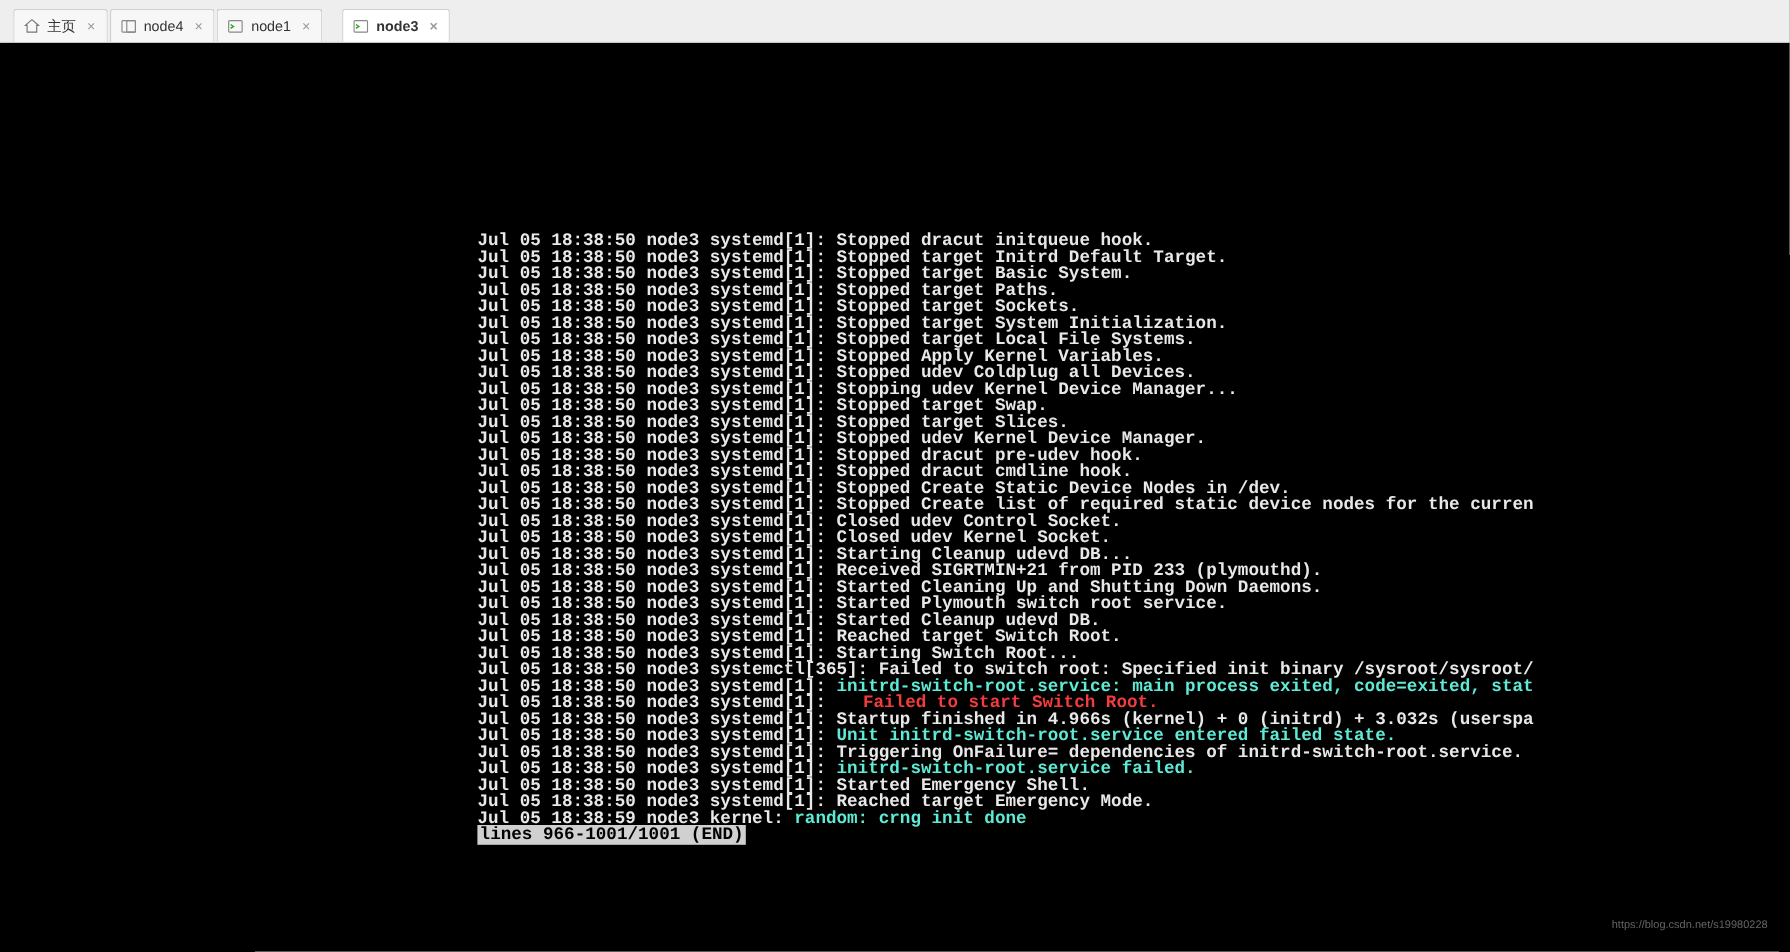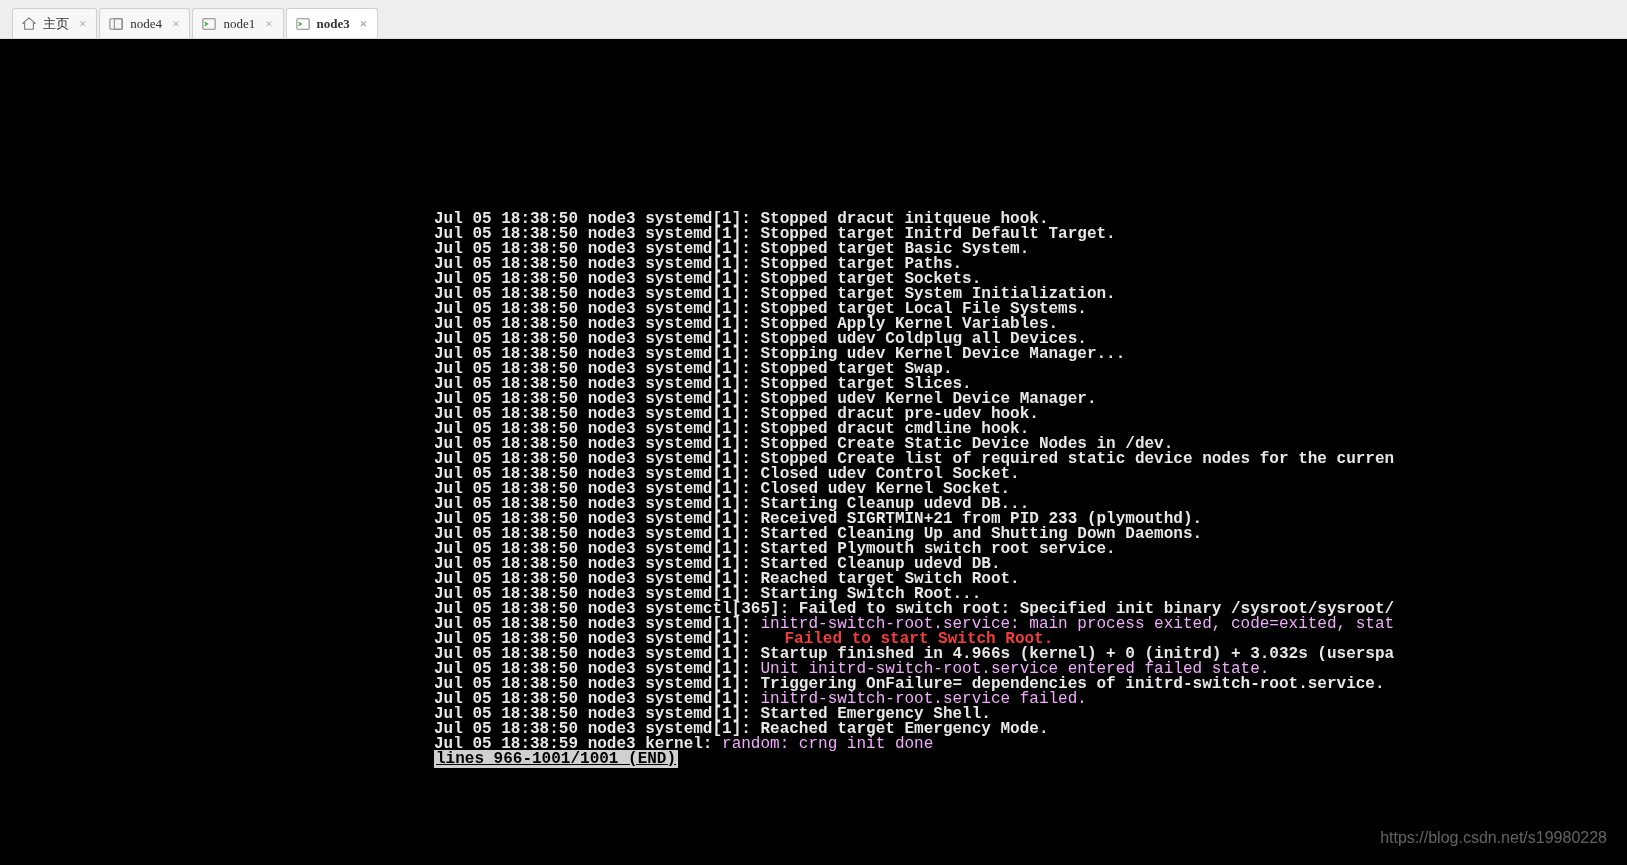--- a/index.html
+++ b/index.html
@@ -8,39 +8,39 @@
 
   .tabbar {
     height: 39px;
     background: #eeeeee;
     border-bottom: 1px solid #dcdcdc;
     display: flex;
     align-items: flex-end;
     padding-left: 12px;
     padding-top: 14px;
     gap: 2px;
-    font-family: Liberation Serif, serif;
   }
   .tab {
     display: flex;
     align-items: center;
     height: 30px;
     padding: 0 10px 0 8px;
     background: #f7f7f7;
     border: 1px solid #d0d0d0;
     border-bottom: none;
     border-radius: 3px 3px 0 0;
     gap: 6px;
     font-size: 13px;
     color: #333;
     cursor: pointer;
   }
   .tab.active {
     background: #ffffff;
     font-weight: bold;
+    margin-left: 16px;
   }
   .tab .icon { width: 16px; height: 16px; display: flex; align-items: center; justify-content: center; }
   .tab .close { font-size: 13px; color: #999; margin-left: 4px; cursor: pointer; }
 
   .console {
     flex: 1;
     background: #000000;
     position: relative;
     overflow: hidden;
   }
@@ -50,35 +50,34 @@
     top: 173px;
     font-family: "Courier New", monospace;
     font-size: 16px;
     line-height: 15px;
     color: #e8e8e8;
     white-space: pre;
     font-weight: bold;
   }
   .line { white-space: pre; }
   .red { color: #f33c3c; padding-left: 24px; }
-  .bold { color: #f0abfc; font-weight: normal; }
+  .bold { color: #5eead4; font-weight: bold; }
   .statusline {
     background: #d0d0d0;
     color: #000000;
     display: inline;
     padding: 0 2px;
-    text-decoration: underline;
   }
 
   .watermark {
     position: absolute;
     right: 20px;
     bottom: 18px;
     color: #b9b9b988;
-    font-size: 16px;
+    font-size: 10px;
     font-family: Arial, sans-serif;
   }
 </style>
 </head>
 <body>
 
 <div class="tabbar">
   <div class="tab">
     <span class="icon">
       <svg viewBox="0 0 16 16" width="14" height="14">

